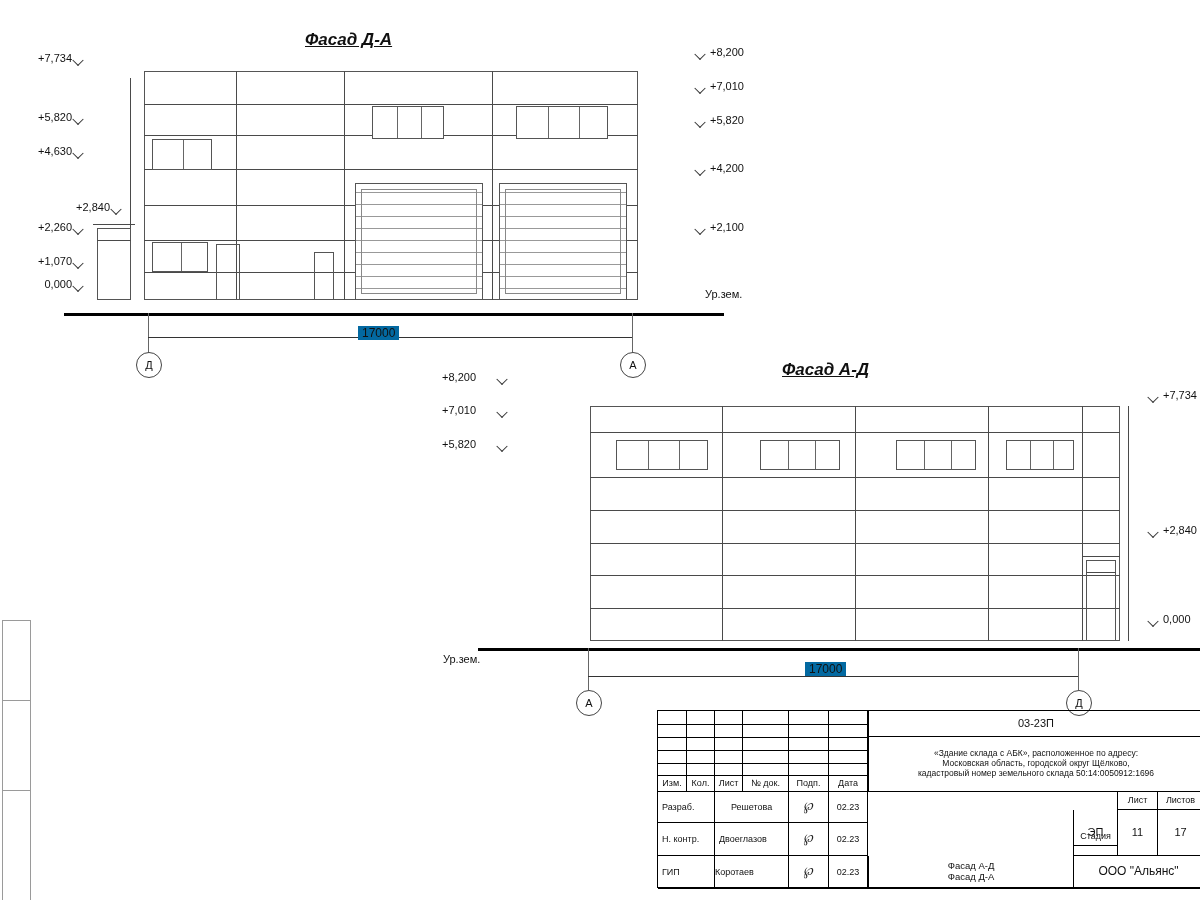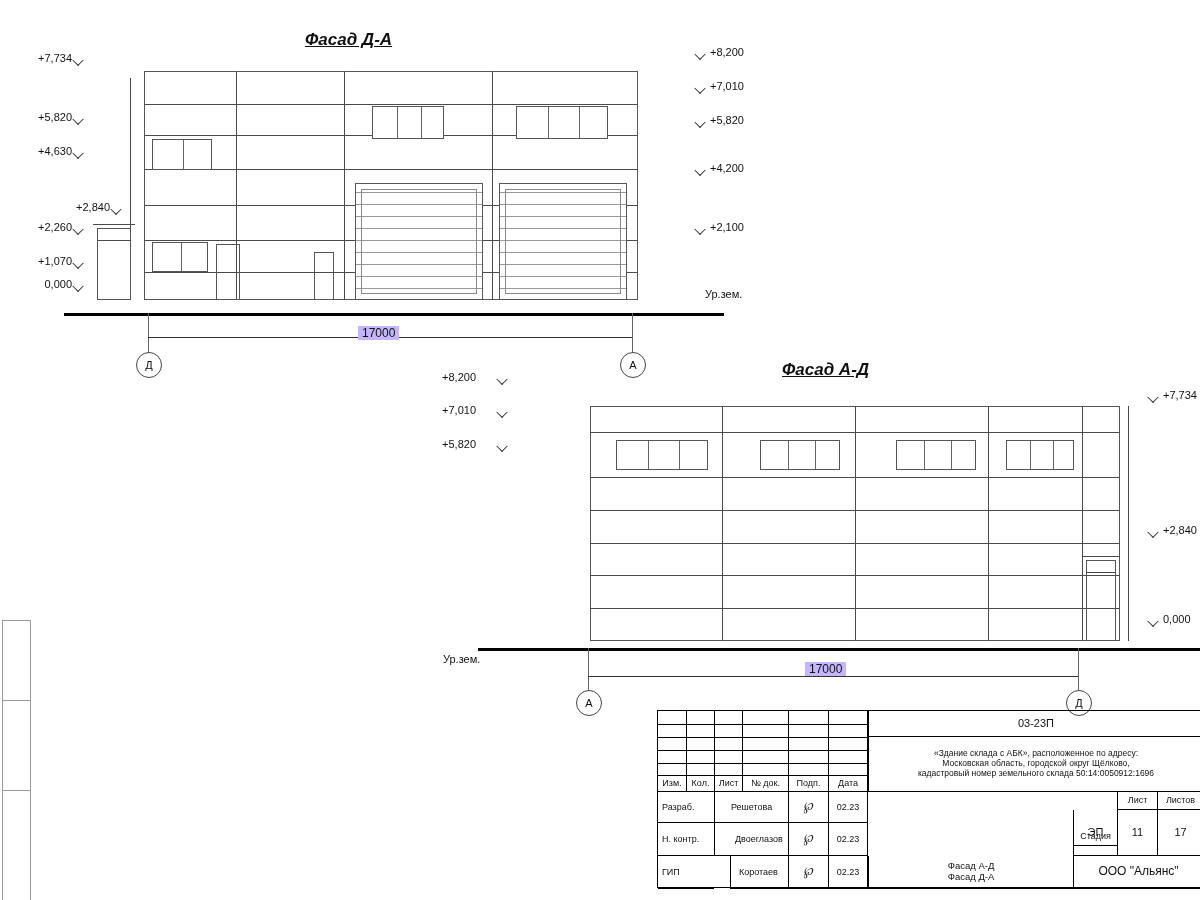--- a/index.html
+++ b/index.html
@@ -28,21 +28,21 @@
     display:flex;align-items:center;justify-content:center;font-size:11px;background:#fff;}
   
   .rect{position:absolute;border:1px solid #555;box-sizing:border-box;background:transparent;}
   .rect-thin{position:absolute;border:1px solid #888;box-sizing:border-box;}
   .win{position:absolute;border:1px solid #555;box-sizing:border-box;background:#fff;}
   .win .mul{position:absolute;top:0;bottom:0;width:0;border-left:1px solid #666;}
   .gate{position:absolute;border:1px solid #555;box-sizing:border-box;background:#fff;}
   .gate .slat{position:absolute;left:0;right:0;height:0;border-top:1px solid #999;}
   
   .dim{position:absolute;height:0;border-top:1px solid #333;}
-  .dimtext{position:absolute;font-size:12px;background:#c4b5fd;padding:0 4px;}
+  .dimtext{position:absolute;font-size:12px;background:#0369a1;padding:0 4px;}
   
   .stamp{position:absolute;border:1px solid #000;box-sizing:border-box;}
   .stamp-cell{position:absolute;box-sizing:border-box;display:flex;align-items:center;justify-content:center;
     font-size:9px;text-align:center;line-height:1.15;padding:1px 2px;}
   .bl{border-left:1px solid #000;}
   .br{border-right:1px solid #000;}
   .bb{border-bottom:1px solid #000;}
   .sig{font-family:"Liberation Serif", serif;font-style:italic;font-size:12px;color:#222;transform:rotate(-8deg);}
 </style>
 </head>
@@ -245,28 +245,28 @@
     <div class="stamp-cell bb bl br" style="left:170px;top:65px;width:40px;height:16px;">Дата</div>
 
     <div class="stamp-cell bb" style="left:0;top:81px;width:56px;height:31px;justify-content:flex-start;padding-left:4px;">Разраб.</div>
     <div class="stamp-cell bb bl" style="left:56px;top:81px;width:74px;height:31px;justify-content:flex-start;padding-left:16px;">Решетова</div>
     <div class="stamp-cell bb bl" style="left:130px;top:81px;width:40px;height:31px;">
         <span class="sig">℘</span>
       </div>
     <div class="stamp-cell bb bl br" style="left:170px;top:81px;width:40px;height:31px;">02.23</div>
 
     <div class="stamp-cell bb" style="left:0;top:112px;width:56px;height:33px;justify-content:flex-start;padding-left:4px;">Н. контр.</div>
-    <div class="stamp-cell bb bl" style="left:56px;top:112px;width:74px;height:33px;justify-content:flex-start;padding-left:20px;">Двоеглазов</div>
+    <div class="stamp-cell bb bl" style="left:56px;top:112px;width:74px;height:33px;justify-content:flex-start;padding-left:4px;">Двоеглазов</div>
     <div class="stamp-cell bb bl" style="left:130px;top:112px;width:40px;height:33px;">
         <span class="sig">℘</span>
       </div>
     <div class="stamp-cell bb bl br" style="left:170px;top:112px;width:40px;height:33px;">02.23</div>
 
     <div class="stamp-cell bb" style="left:0;top:145px;width:56px;height:33px;justify-content:flex-start;padding-left:4px;">ГИП</div>
-    <div class="stamp-cell bb bl" style="left:72px;top:145px;width:74px;height:33px;justify-content:flex-start;padding-left:8px;">Коротаев</div>
+    <div class="stamp-cell bb bl" style="left:56px;top:145px;width:74px;height:33px;justify-content:flex-start;padding-left:0;">Коротаев</div>
     <div class="stamp-cell bb bl" style="left:130px;top:145px;width:40px;height:33px;">
         <span class="sig">℘</span>
       </div>
     <div class="stamp-cell bb bl br" style="left:170px;top:145px;width:40px;height:33px;">02.23</div>
 
     <div class="stamp-cell bb bl" style="left:210px;top:0;width:335px;height:26px;font-size:11px;">03-23П</div>
 
     <div class="stamp-cell bb bl" style="left:210px;top:26px;width:335px;height:55px;flex-direction:column;font-size:8.5px;">
       <div>«Здание склада с АБК», расположенное по адресу:</div>
       <div>Московская область, городской округ Щёлково,</div>

